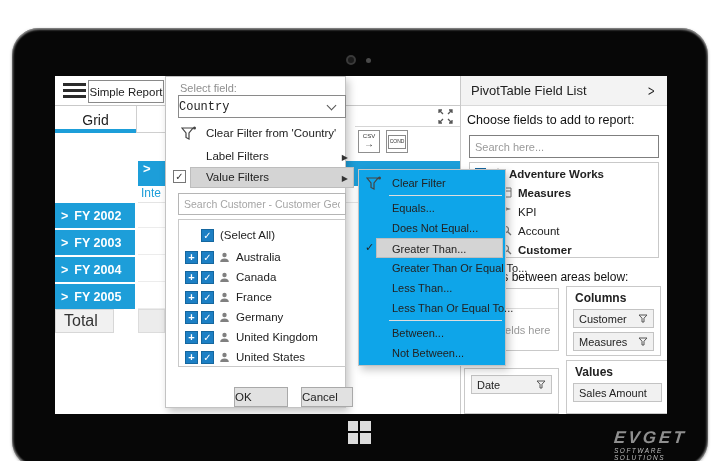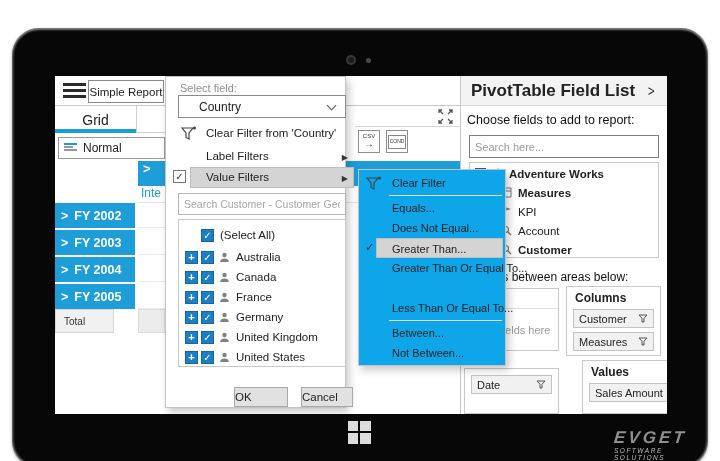--- a/index.html
+++ b/index.html
@@ -49,37 +49,37 @@
     color:#fff; font-weight:700; font-size:13px; }
   .hdr-band span { margin-left:5px; }
   .hdr-sub { position:absolute; left:83px; top:110px; width:322px; height:17px; background:#fff;
     color:#1d9ed9; font-size:12px; border-bottom:1px solid #e4e4e4; }
   .hdr-sub span { margin-left:3px; }
   .fy-row { position:absolute; left:0; width:80px; height:25px; background:#1d9ed9; color:#fff;
     font-weight:600; font-size:12.5px; display:flex; align-items:center; cursor:pointer; }
   .fy-row .caret { font-weight:700; margin:0 6px 0 6px; }
   .fy-cell2 { position:absolute; left:83px; width:27px; height:25px; background:#fff; border-bottom:1px solid #ececec; }
   .total-row { position:absolute; left:0; top:233px; width:59px; height:24px; background:#f1f1f1;
-    border:1px solid #d7d7d7; display:flex; align-items:center; font-size:10px; color:#333; }
+    border:1px solid #d7d7d7; display:flex; align-items:center; font-size:16px; color:#333; }
   .total-row span { margin-left:8px; }
   .total-cell2 { position:absolute; left:83px; top:233px; width:27px; height:24px; background:#ececec; border:1px solid #dcdcdc; }
 
   
   .tool-line { position:absolute; left:300px; top:50px; width:105px; height:1px; background:#d5d5d5; }
   .expand-btn { position:absolute; left:383px; top:33px; width:15px; height:15px; cursor:pointer; }
   .mini-btn { position:absolute; top:54px; width:22px; height:23px; border:1px solid #8f8f8f; background:#fff;
     font-size:6px; color:#333; text-align:center; line-height:1.1; padding-top:2px; cursor:pointer; }
   .mini-btn .arr { font-size:10px; font-weight:700; line-height:.8; display:block; }
   .mini-btn .inner { display:inline-block; border:1px solid #888; font-size:5px; padding:3px 1px; margin-top:2px; }
 
   
   .panel { position:absolute; left:405px; top:0; width:207px; height:338px; background:#fff; border-left:1px solid #c9c9c9; }
   .panel-hdr { position:absolute; left:0; top:0; width:207px; height:30px; background:#f3f3f3;
     border-bottom:1px solid #d9d9d9; display:flex; align-items:center; }
-  .panel-hdr .t { font-weight:700; font-size:17px; margin-left:10px; }
+  .panel-hdr .t { font-weight:400; font-size:13px; margin-left:10px; }
   .panel-hdr .chev { position:absolute; right:12px; top:6px; font-size:15px; color:#222; transform:scaleX(.75); cursor:pointer; }
   .panel-sub { position:absolute; left:6px; top:37px; font-size:12.5px; color:#111; }
   .panel-search { position:absolute; left:8px; top:59px; width:190px; height:23px; border:1px solid #7f7f7f;
     padding:0 5px; font-size:11px; color:#444; font-family:"Liberation Sans",sans-serif; }
   .panel-search::placeholder { color:#9a9a9a; }
   .tree { position:absolute; left:8px; top:86px; width:190px; height:96px; border:1px solid #c9c9c9; background:#fff; }
   .trow { position:absolute; left:0; width:188px; height:19px; display:flex; align-items:center; cursor:pointer; }
   .trow .cb { width:11px; height:11px; background:#1c7fc4; border:1px solid #14669e; color:#fff;
     font-size:9px; line-height:10px; text-align:center; margin-left:5px; }
   .trow .ticon { margin-left:6px; width:12px; height:12px; flex:none; }
@@ -94,21 +94,21 @@
   .drop-hint { position:absolute; left:0; top:20px; right:0; bottom:0; display:flex; align-items:center;
     justify-content:center; color:#9a9a9a; font-size:11px; }
   .fil-hdr { position:absolute; left:0; top:0; width:100%; height:20px; border-bottom:1px solid #ddd; }
 
   
   .popup1 { position:absolute; left:110px; top:0; width:181px; height:332px; background:#fff;
     border:1px solid #c3c3c3; box-shadow:3px 4px 8px rgba(0,0,0,.22); z-index:10; }
   .sf-label { position:absolute; left:14px; top:5px; color:#8f8f8f; font-size:11px; }
   .combo { position:absolute; left:12px; top:18px; width:168px; height:23px; border:1px solid #8a8a8a;
     display:flex; align-items:center; cursor:pointer; }
-  .combo .val { margin-left:20px; font-size:12px; }
+  .combo .val { margin-left:0; font-size:12px;font-family:Liberation Mono, monospace; }
   .combo .dn { position:absolute; right:10px; top:6px; width:7px; height:7px;
     border-right:1.5px solid #555; border-bottom:1.5px solid #555; transform:rotate(45deg); }
   .prow { position:absolute; left:0; width:190px; height:21px; cursor:pointer; }
   .prow .txt { position:absolute; left:40px; top:3px; font-size:11.5px; }
   .prow .sub { position:absolute; right:8px; top:6px; font-size:8px; color:#333; }
   .vf-check { position:absolute; left:7px; top:3px; width:13px; height:13px; border:1px solid #777;
     background:#fff; color:#333; font-size:10px; line-height:12px; text-align:center; }
   .vf-hl { position:absolute; left:24px; top:0; width:164px; height:21px; background:#d4d4d4; border:1px solid #bdbdbd; }
   .psearch { position:absolute; left:12px; top:116px; width:168px; height:22px; border:1px solid #b5b5b5;
     padding:0 5px; font-size:10.5px; color:#444; font-family:"Liberation Sans",sans-serif; }
@@ -166,28 +166,20 @@
       <span>Simple Report</span>
     </div>
 
     <div class="tabstrip">
       <div class="grid-tab">
         <span>Grid</span>
         <div class="u"></div>
       </div>
     </div>
 
-    <div class="view-select">
-      <span class="vs-icon">
-          <i></i>
-          <i></i>
-          <i></i>
-        </span>
-      <span>Normal</span>
-    </div>
 
     <div class="hdr-band">
       <span>&gt;</span>
     </div>
     <div class="hdr-sub">
       <span>Inte</span>
     </div>
 
     <div class="fy-row" style="top:127px;">
       <span class="caret">&gt;</span>
@@ -318,21 +310,21 @@
         <div class="pill" style="margin-top:6px;">
           <span>Date</span>
           <span>
             <svg width="10" height="9" viewBox="0 0 10 9">
                 <path d="M1,1 H9 L6,4.2 V8 H4 V4.2 Z" fill="none" stroke="#555" stroke-width="1"></path>
               </svg>
           </span>
         </div>
       </div>
 
-      <div class="area-box" style="left:105px; top:284px; width:103px; height:54px;margin-left:16px;">
+      <div class="area-box" style="left:105px; top:284px; width:103px; height:54px;">
         <div class="area-title">Values</div>
         <div class="pill">
           <span>Sales Amount</span>
         </div>
       </div>
     </div>
 
     <div class="popup1">
       <div class="sf-label">Select field:</div>
       <div class="combo">
@@ -467,20 +459,23 @@
       </div>
       <div class="mrow" style="top:68px;">
         <span class="chk">✓</span>
         <span class="hl">
           <span class="txt">Greater Than...</span>
         </span>
       </div>
       <div class="mrow" style="top:88px;">
         <span class="txt">Greater Than Or Equal To...</span>
       </div>
+      <div class="mrow" style="top:108px;">
+        <span class="txt">Less Than...</span>
+      </div>
       <div class="mrow" style="top:128px;">
         <span class="txt">Less Than Or Equal To...</span>
       </div>
       <div class="msep" style="top:150px;"></div>
       <div class="mrow" style="top:153px;">
         <span class="txt">Between...</span>
       </div>
       <div class="mrow" style="top:173px;">
         <span class="txt">Not Between...</span>
       </div>

